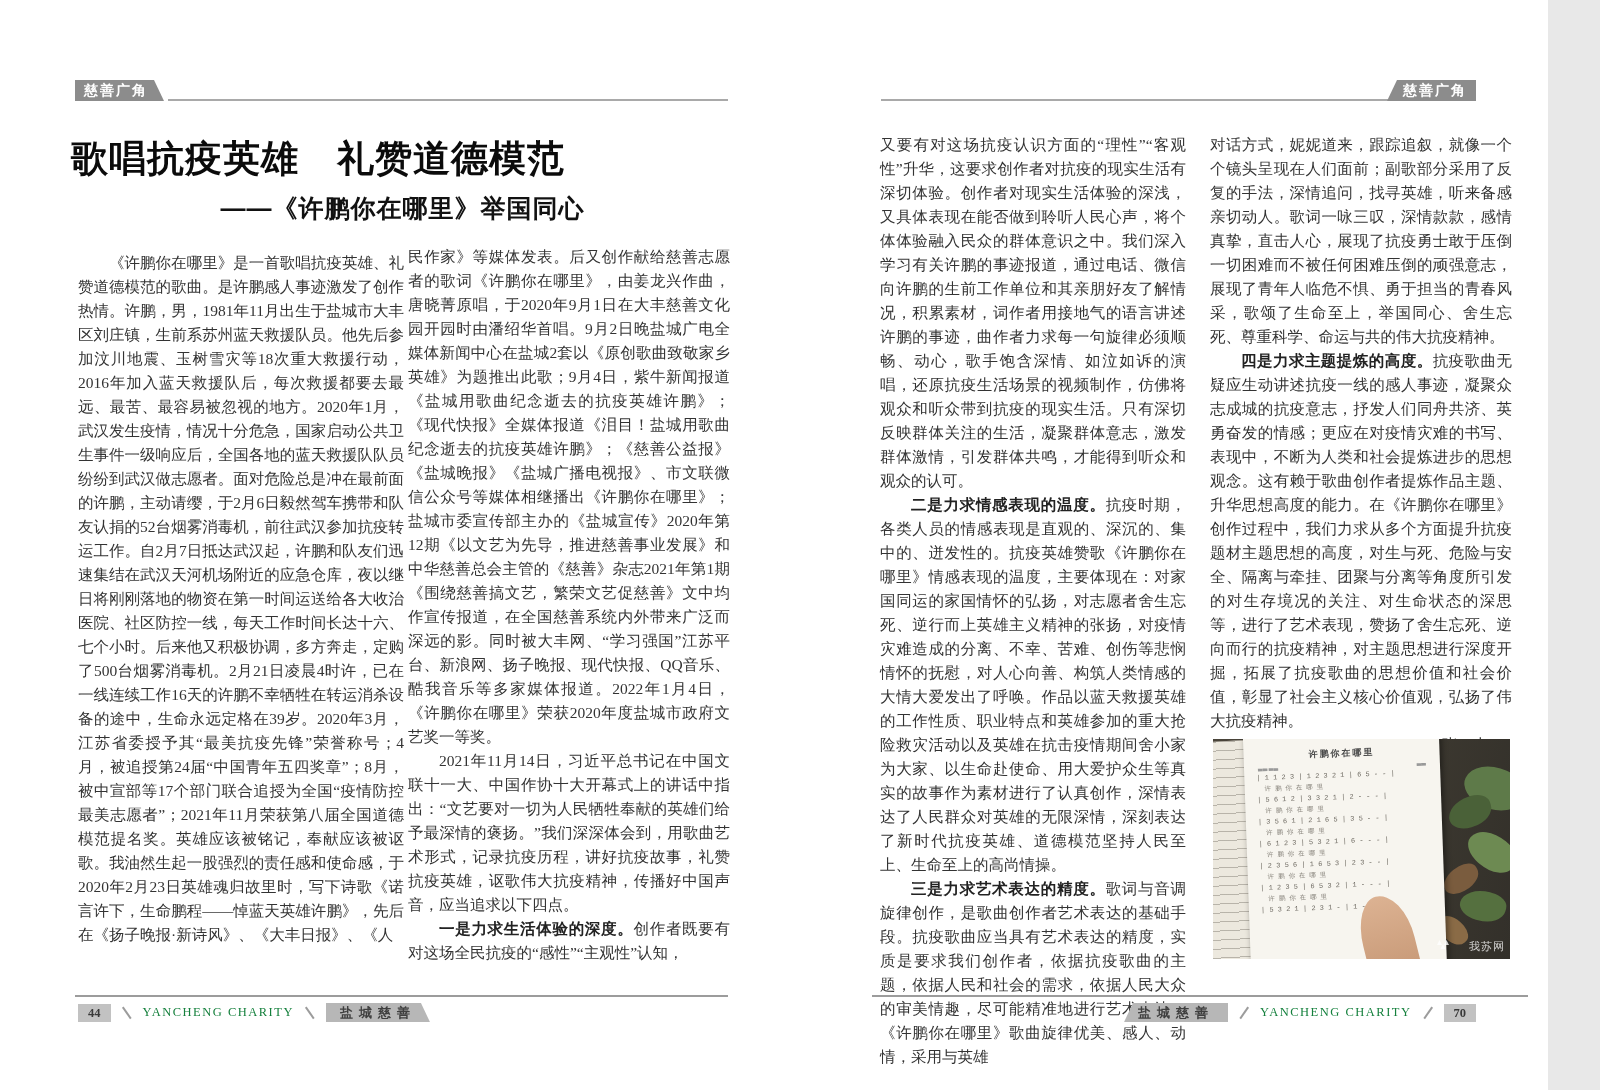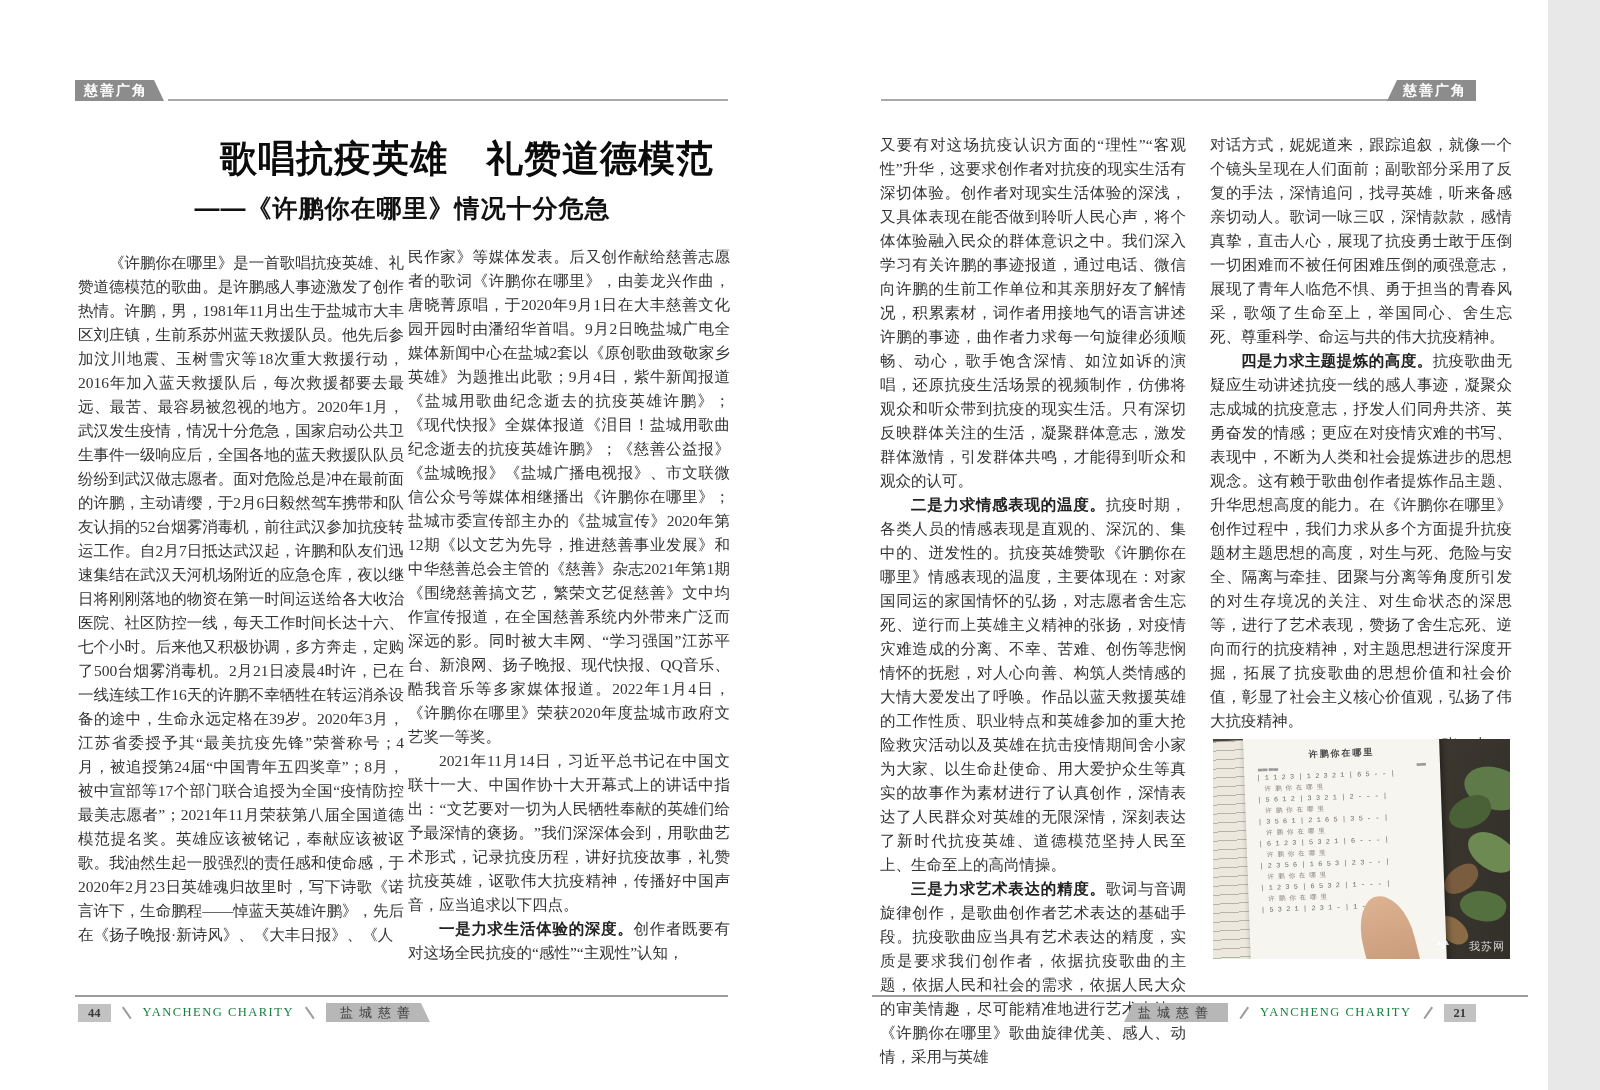--- a/index.html
+++ b/index.html
@@ -17,21 +17,21 @@
   }
   .tag-left{left:75px;padding:0 16px 0 9px;
     clip-path:polygon(0 0,calc(100% - 10px) 0,100% 100%,0 100%);}
   .tag-right{right:72px;padding:0 9px 0 16px;
     clip-path:polygon(10px 0,100% 0,100% 100%,0 100%);}
   .hline{position:absolute;top:99px;height:2px;background:#a9a9a9;}
   .hline-left{left:168px;width:560px;}
   .hline-right{left:881px;width:580px;}
   
   .title{
-    position:absolute;left:59px;top:134px;width:655px;text-align:right;
+    position:absolute;left:71px;top:134px;width:655px;text-align:left;
     font-size:37px;font-weight:bold;color:#0b0b0b;letter-spacing:1px;
     font-family:"Liberation Sans","DejaVu Sans",sans-serif;margin:0;
   }
   .subtitle{
     position:absolute;left:75px;top:192px;width:655px;text-align:center;
     font-size:25px;font-weight:bold;color:#111;letter-spacing:1px;
     font-family:"Liberation Sans","DejaVu Sans",sans-serif;margin:0;
   }
   
   .col{position:absolute;text-align:justify;font-size:15.5px;line-height:24px;}
@@ -94,41 +94,41 @@
   .footer{position:absolute;top:1003px;display:flex;align-items:center;gap:9px;
     font-family:"Liberation Serif","DejaVu Serif",serif;}
   .footer-left{left:78px;}
   .footer-right{right:72px;}
   .pagenum{
     background:#c2c2c2;color:#3a3a3a;font-size:12.5px;font-weight:bold;
     padding:1px 10px;height:16px;line-height:16px;
   }
   .mag-en{color:#15803d;font-size:12.5px;letter-spacing:1.5px;}
   .mag-cn{
-    background:#b7b7b7;color:#3f3f3f;font-size:13px;font-weight:normal;
+    background:#b7b7b7;color:#3f3f3f;font-size:13px;font-weight:bold;
     letter-spacing:6px;padding:1px 14px;height:17px;line-height:17px;
   }
   .cn-left{clip-path:polygon(0 0,calc(100% - 9px) 0,100% 100%,0 100%);}
   .cn-right{clip-path:polygon(9px 0,100% 0,100% 100%,0 100%);}
   .diag{width:14px;height:1.5px;background:#9c9c9c;}
   .diag-l{transform:rotate(55deg);}
   .diag-r{transform:rotate(-55deg);}
 </style>
 </head>
 <body>
 
 <div id="spread">
 
   <div class="tag tag-left">慈善广角</div>
   <div class="hline hline-left"></div>
   <div class="hline hline-right"></div>
   <div class="tag tag-right">慈善广角</div>
 
   <h1 class="title">歌唱抗疫英雄　礼赞道德模范</h1>
-  <h2 class="subtitle">——《许鹏你在哪里》情况十分危急</h2>
+  <h2 class="subtitle">——《许鹏你在哪里》举国同心</h2>
 
   <div class="col col1">
     <p class="indent">《许鹏你在哪里》是一首歌唱抗疫英雄、礼赞道德模范的歌曲。是许鹏感人事迹激发了创作热情。许鹏，男，1981年11月出生于盐城市大丰区刘庄镇，生前系苏州蓝天救援队员。他先后参加汶川地震、玉树雪灾等18次重大救援行动，2016年加入蓝天救援队后，每次救援都要去最远、最苦、最容易被忽视的地方。2020年1月，武汉发生疫情，情况十分危急，国家启动公共卫生事件一级响应后，全国各地的蓝天救援队队员纷纷到武汉做志愿者。面对危险总是冲在最前面的许鹏，主动请缨，于2月6日毅然驾车携带和队友认捐的52台烟雾消毒机，前往武汉参加抗疫转运工作。自2月7日抵达武汉起，许鹏和队友们迅速集结在武汉天河机场附近的应急仓库，夜以继日将刚刚落地的物资在第一时间运送给各大收治医院、社区防控一线，每天工作时间长达十六、七个小时。后来他又积极协调，多方奔走，定购了500台烟雾消毒机。2月21日凌晨4时许，已在一线连续工作16天的许鹏不幸牺牲在转运消杀设备的途中，生命永远定格在39岁。2020年3月，江苏省委授予其“最美抗疫先锋”荣誉称号；4月，被追授第24届“中国青年五四奖章”；8月，被中宣部等17个部门联合追授为全国“疫情防控最美志愿者”；2021年11月荣获第八届全国道德模范提名奖。英雄应该被铭记，奉献应该被讴歌。我油然生起一股强烈的责任感和使命感，于2020年2月23日英雄魂归故里时，写下诗歌《诺言许下，生命鹏程——悼蓝天英雄许鹏》，先后在《扬子晚报·新诗风》、《大丰日报》、《人</p>
   </div>
 
   <div class="col col2">
     <p>民作家》等媒体发表。后又创作献给慈善志愿者的歌词《许鹏你在哪里》，由姜龙兴作曲，唐晓菁原唱，于2020年9月1日在大丰慈善文化园开园时由潘绍华首唱。9月2日晚盐城广电全媒体新闻中心在盐城2套以《原创歌曲致敬家乡英雄》为题推出此歌；9月4日，紫牛新闻报道《盐城用歌曲纪念逝去的抗疫英雄许鹏》；《现代快报》全媒体报道《泪目！盐城用歌曲纪念逝去的抗疫英雄许鹏》；《慈善公益报》《盐城晚报》《盐城广播电视报》、市文联微信公众号等媒体相继播出《许鹏你在哪里》；盐城市委宣传部主办的《盐城宣传》2020年第12期《以文艺为先导，推进慈善事业发展》和中华慈善总会主管的《慈善》杂志2021年第1期《围绕慈善搞文艺，繁荣文艺促慈善》文中均作宣传报道，在全国慈善系统内外带来广泛而深远的影。同时被大丰网、“学习强国”江苏平台、新浪网、扬子晚报、现代快报、QQ音乐、酷我音乐等多家媒体报道。2022年1月4日，《许鹏你在哪里》荣获2020年度盐城市政府文艺奖一等奖。</p>
     <p class="indent">2021年11月14日，习近平总书记在中国文联十一大、中国作协十大开幕式上的讲话中指出：“文艺要对一切为人民牺牲奉献的英雄们给予最深情的褒扬。”我们深深体会到，用歌曲艺术形式，记录抗疫历程，讲好抗疫故事，礼赞抗疫英雄，讴歌伟大抗疫精神，传播好中国声音，应当追求以下四点。</p>
     <p class="indent"><span class="lead">一是力求生活体验的深度。</span><span>创作者既要有对这场全民抗疫的“感性”“主观性”认知，</span></p>
   </div>
@@ -193,16 +193,16 @@
     <span class="mag-en">YANCHENG CHARITY</span>
     <span class="diag diag-l"></span>
     <span class="mag-cn cn-left">盐城慈善</span>
   </div>
 
   <div class="footer footer-right">
     <span class="mag-cn cn-right">盐城慈善</span>
     <span class="diag diag-r"></span>
     <span class="mag-en">YANCHENG CHARITY</span>
     <span class="diag diag-r"></span>
-    <span class="pagenum">21</span>
+    <span class="pagenum">70</span>
   </div>
 
 </div>
 
 </body></html>

